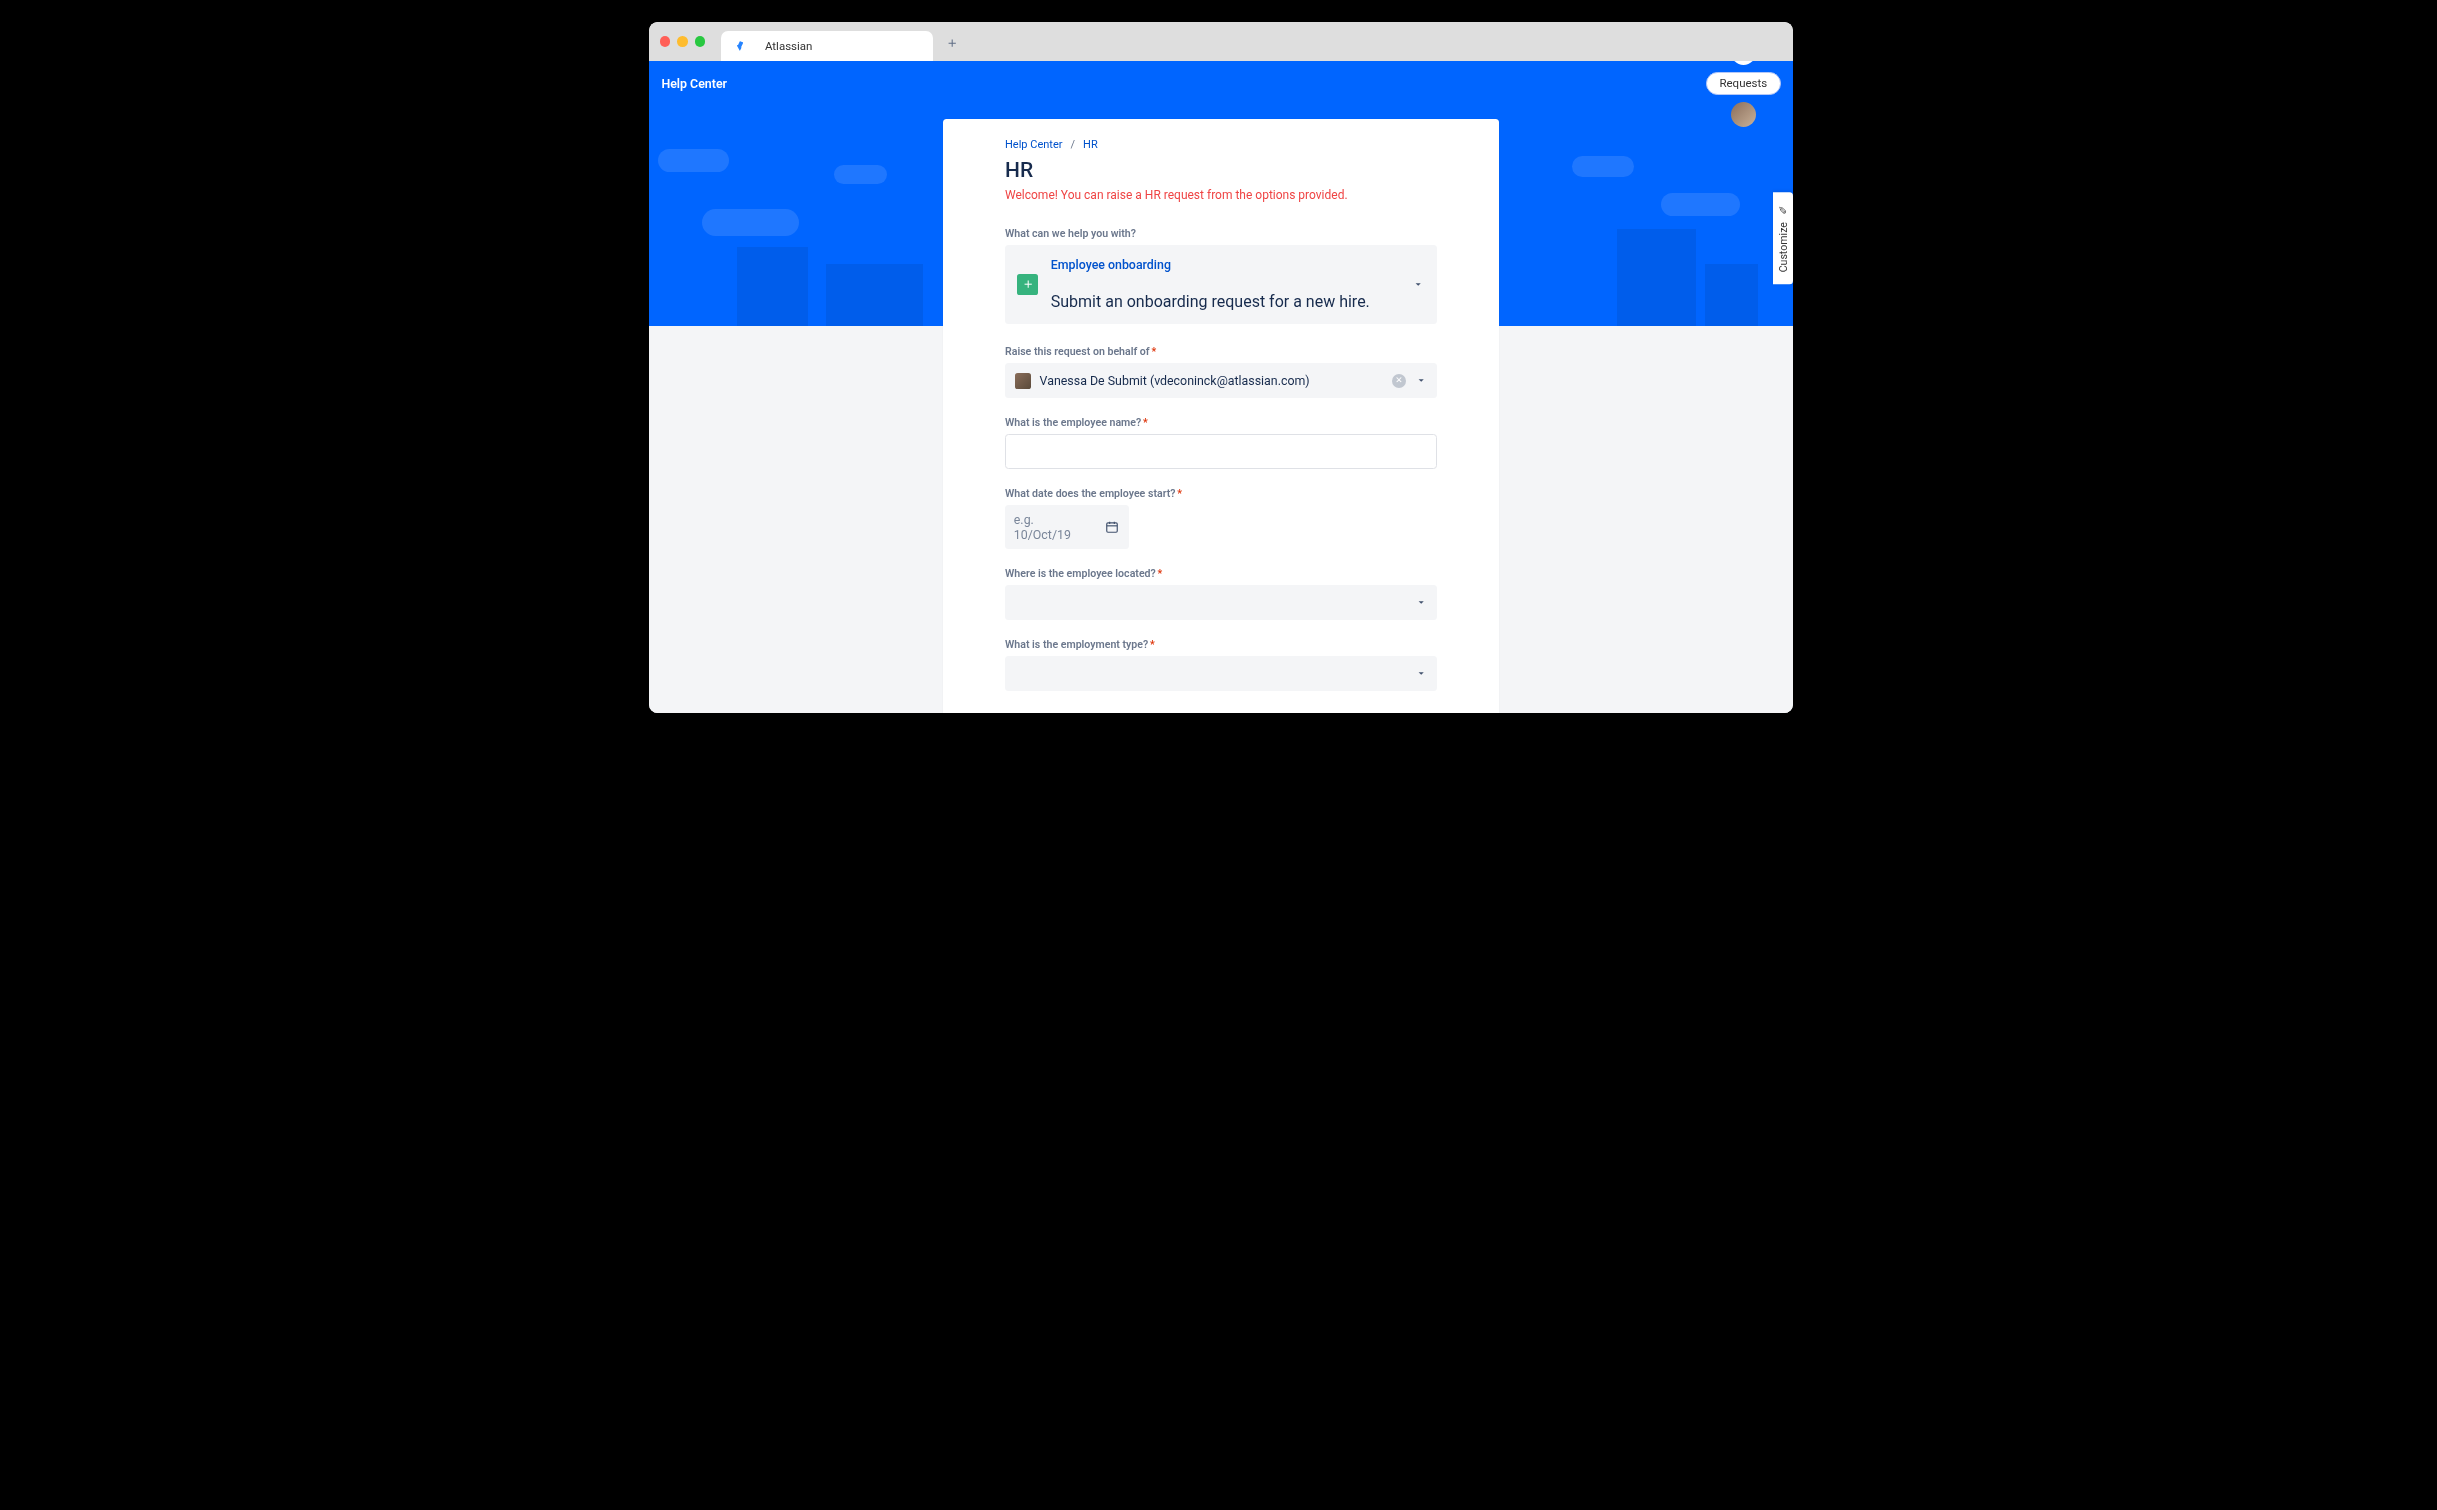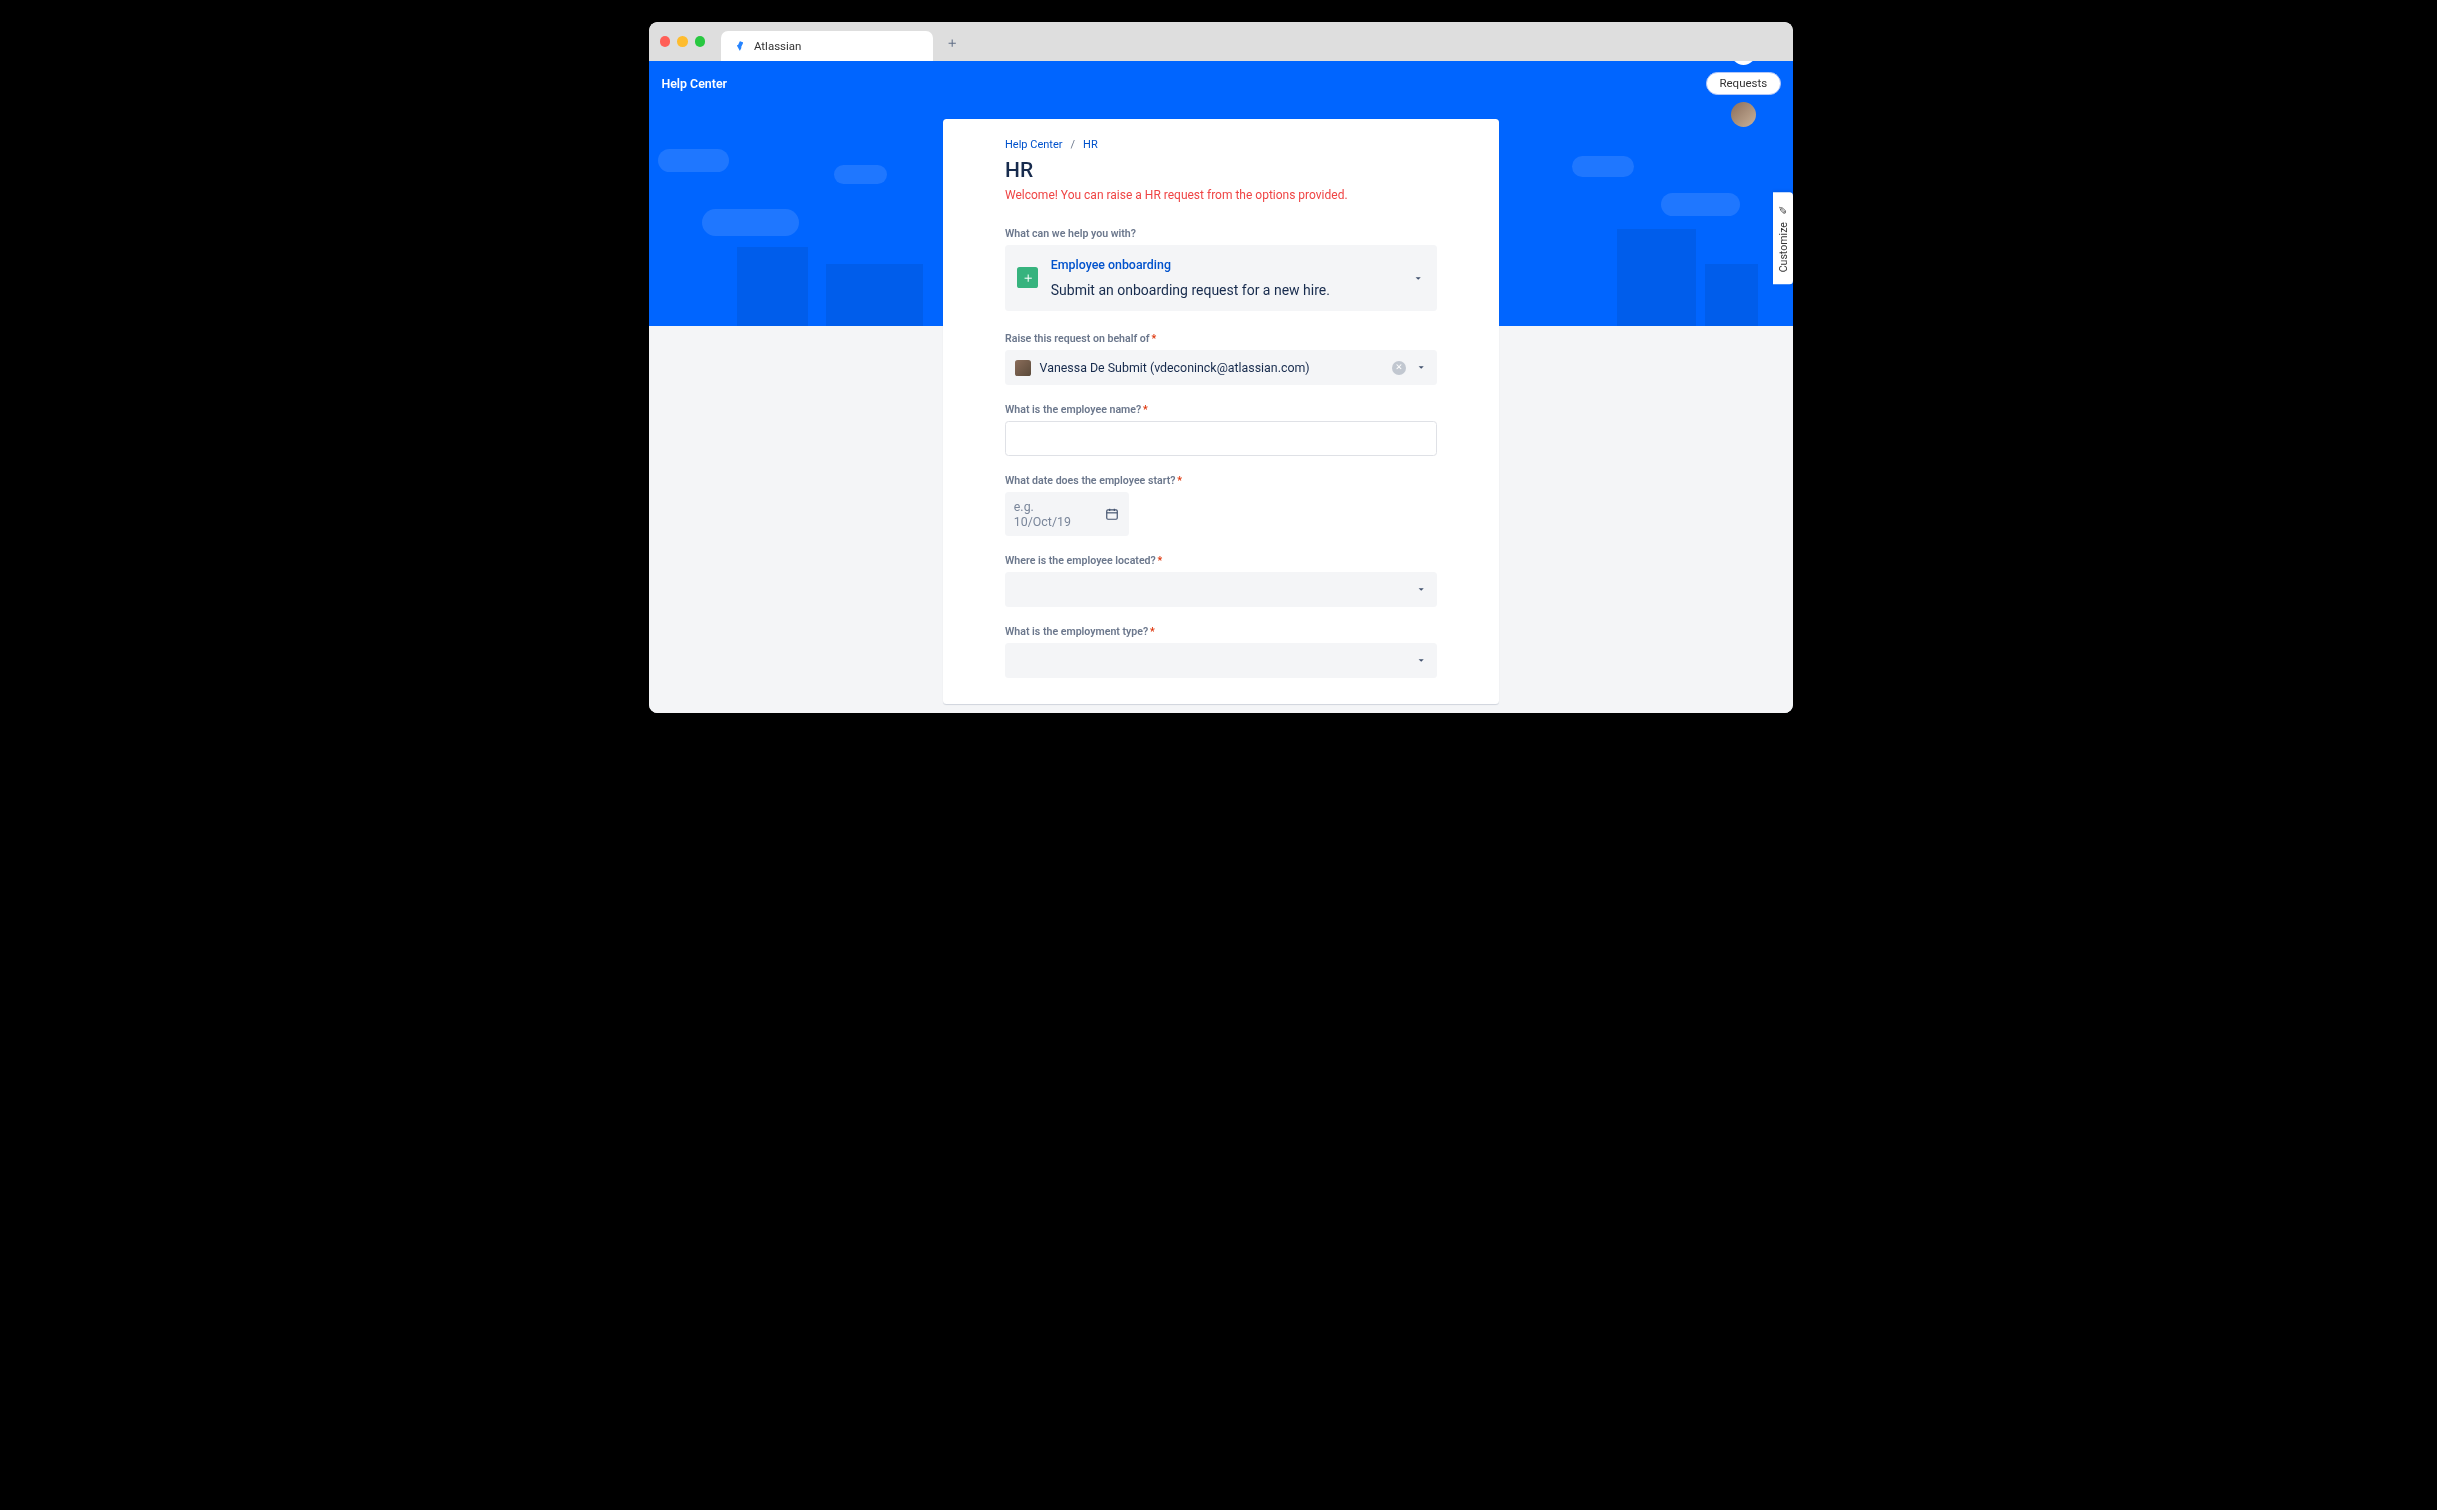--- a/index.html
+++ b/index.html
@@ -45,21 +45,21 @@
   .dot { width: 10.6px; height: 10.6px; border-radius: 50%; }
   .dot.red { background: #ff5f57; }
   .dot.yellow { background: #febc2e; }
   .dot.green { background: #28c840; }
   .tab {
     background: #fff;
     height: 30px;
     border-radius: 7px 7px 0 0;
     display: flex;
     align-items: center;
-    gap: 8px;
+    gap: 19px;
     padding: 0 12.4px;
     min-width: 212px;
     margin-top: 8.8px;
     font-size: 11.5px;
     color: #333;
   }
   .tab-logo {
     width: 12.4px; height: 12.4px;
   }
   .newtab {
@@ -207,21 +207,21 @@
     background: #36b37e;
     border-radius: 2.6px;
     color: #fff;
     display: flex; align-items: center; justify-content: center;
     font-weight: 700;
     font-size: 14px;
     flex-shrink: 0;
   }
   .help-text { flex: 1; }
   .help-title { color: #0052cc; font-size: 12.4px; font-weight: 500; }
-  .help-sub { color: #172b4d; font-size: 14px; margin-top: 10px; }
+  .help-sub { color: #172b4d; font-size: 16px; margin-top: 20px; }
   .chev { color: #42526e; flex-shrink: 0; }
 
   .field { margin-bottom: 17.7px; }
 
   .select-box, .input-box {
     background: #f4f5f7;
     border: 1.8px solid transparent;
     border-radius: 3.5px;
     padding: 7px 8.8px;
     display: flex;

